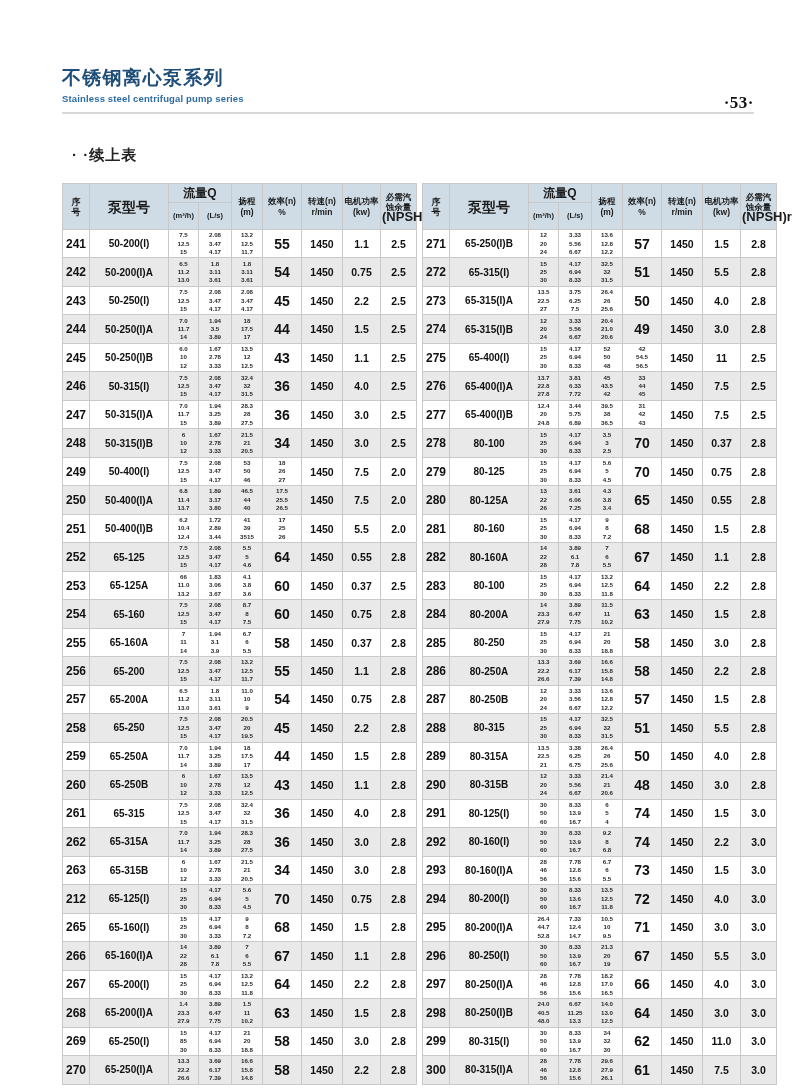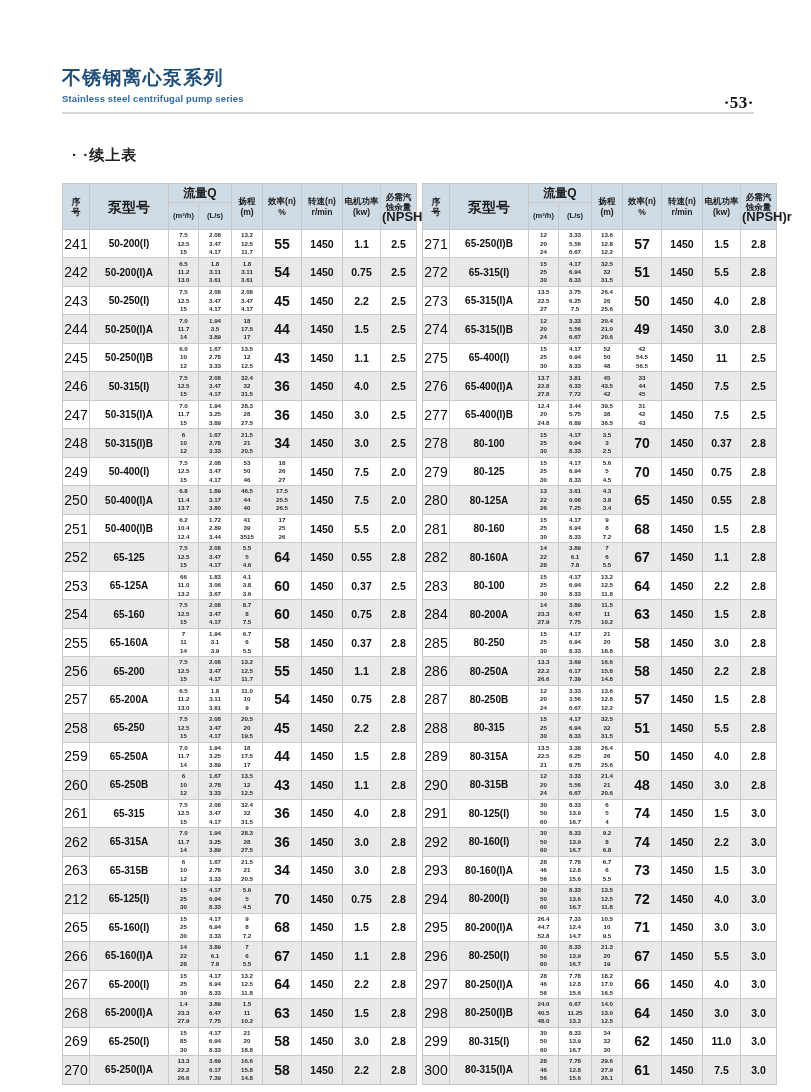--- a/index.html
+++ b/index.html
@@ -91,21 +91,21 @@
   thead th.two .l2 { font-size: 8.5px; line-height: 11px; }
   thead th.npsh .l1 { font-size: 8.5px; line-height: 10px; }
   thead th.npsh .l2 { font-size: 8.5px; line-height: 10px; text-align: center; }
   thead th.npsh .l3 { font-size: 13px; line-height: 10px; }
 
   tbody td { padding: 0; height: 28px; }
   tbody tr.alt td { background: #eaeaea; }
   tbody tr td { background: #ffffff; }
   tbody tr.alt td { background: #e9e9e9; }
 
-  td.no    { font-size: 14px; font-weight: normal; color: #111; }
+  td.no    { font-size: 12px; font-weight: bold; color: #111; }
   td.model { font-size: 10px; font-weight: bold; color: #111; text-align: center; margin-top: 28px; }
   td.stack {
     font-size: 6.2px;
     color: #2a2a2a;
     line-height: 8.4px;
     padding: 1px 0;
     font-weight: bold;
   }
   td.stack span { display: block; }
   td.big { font-size: 14px; font-weight: bold; color: #111; }

